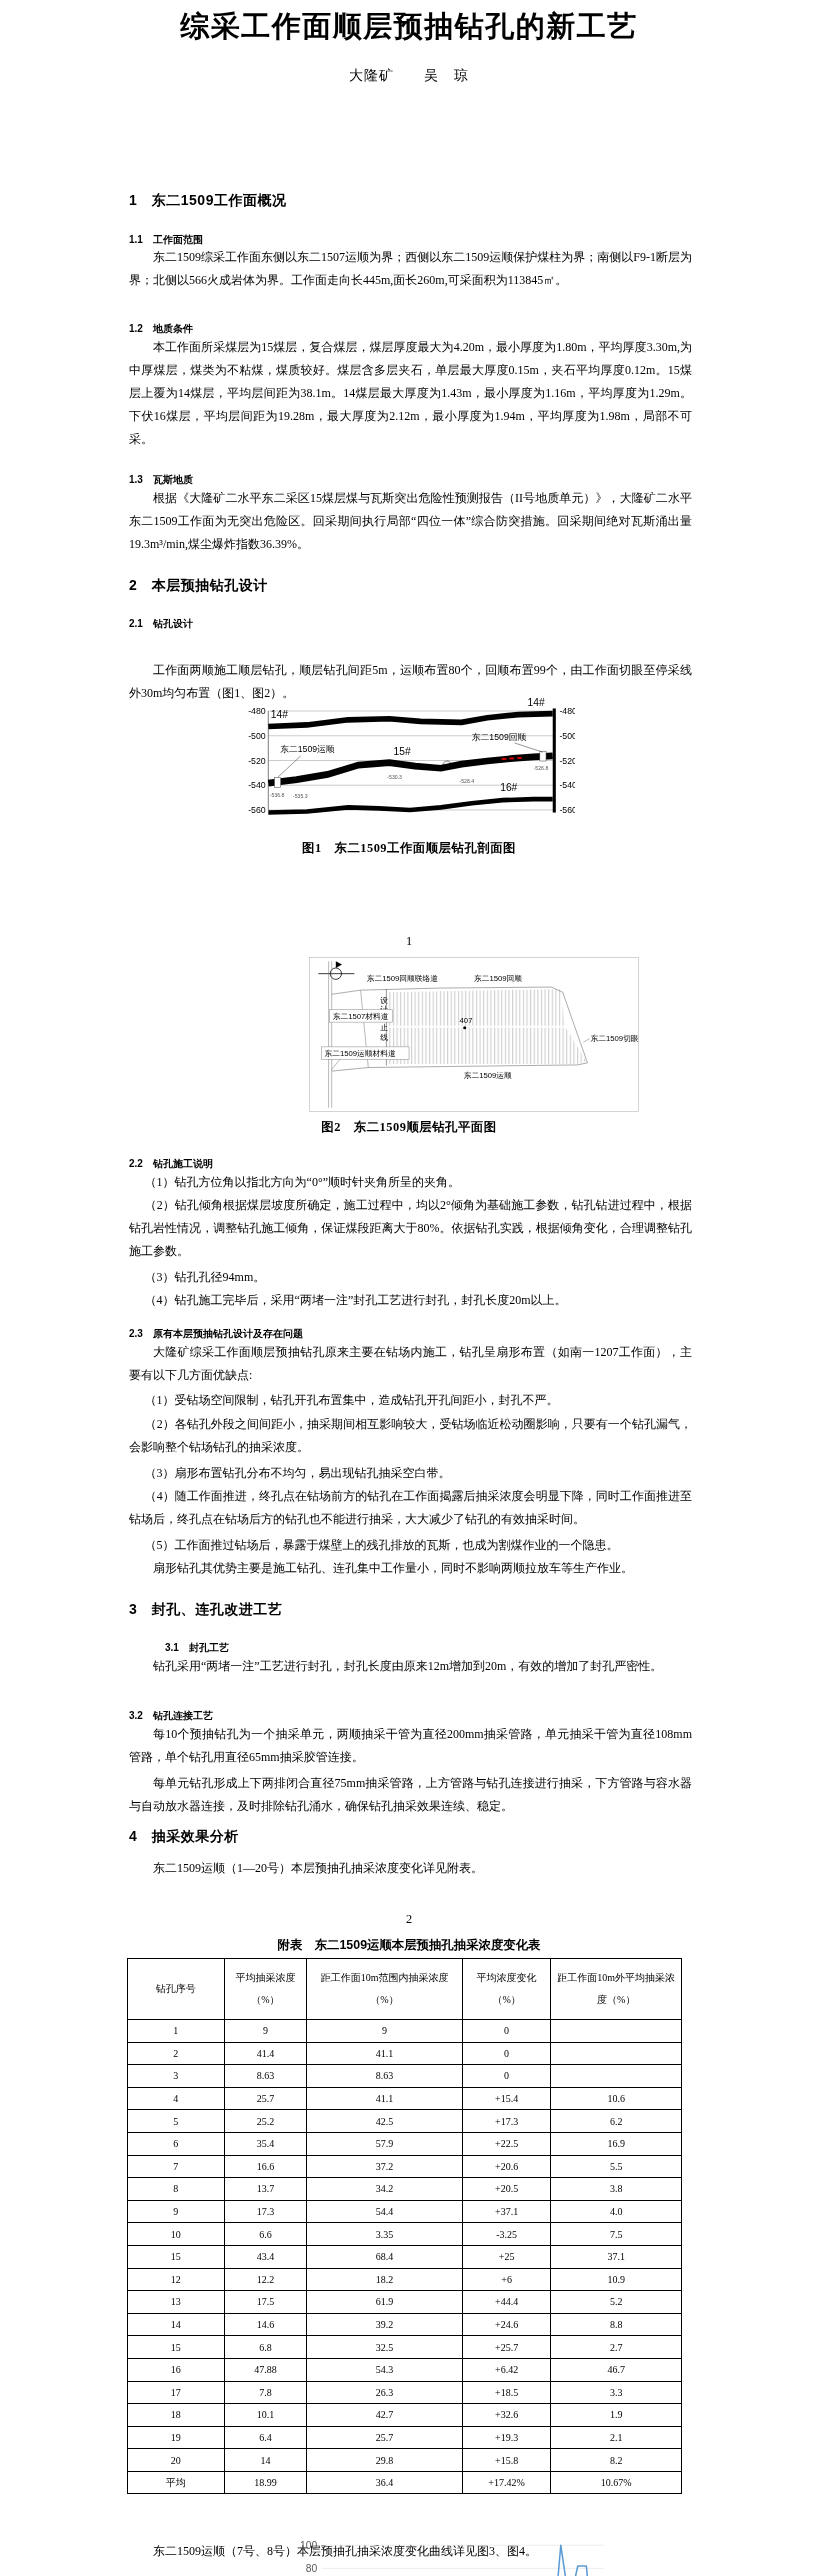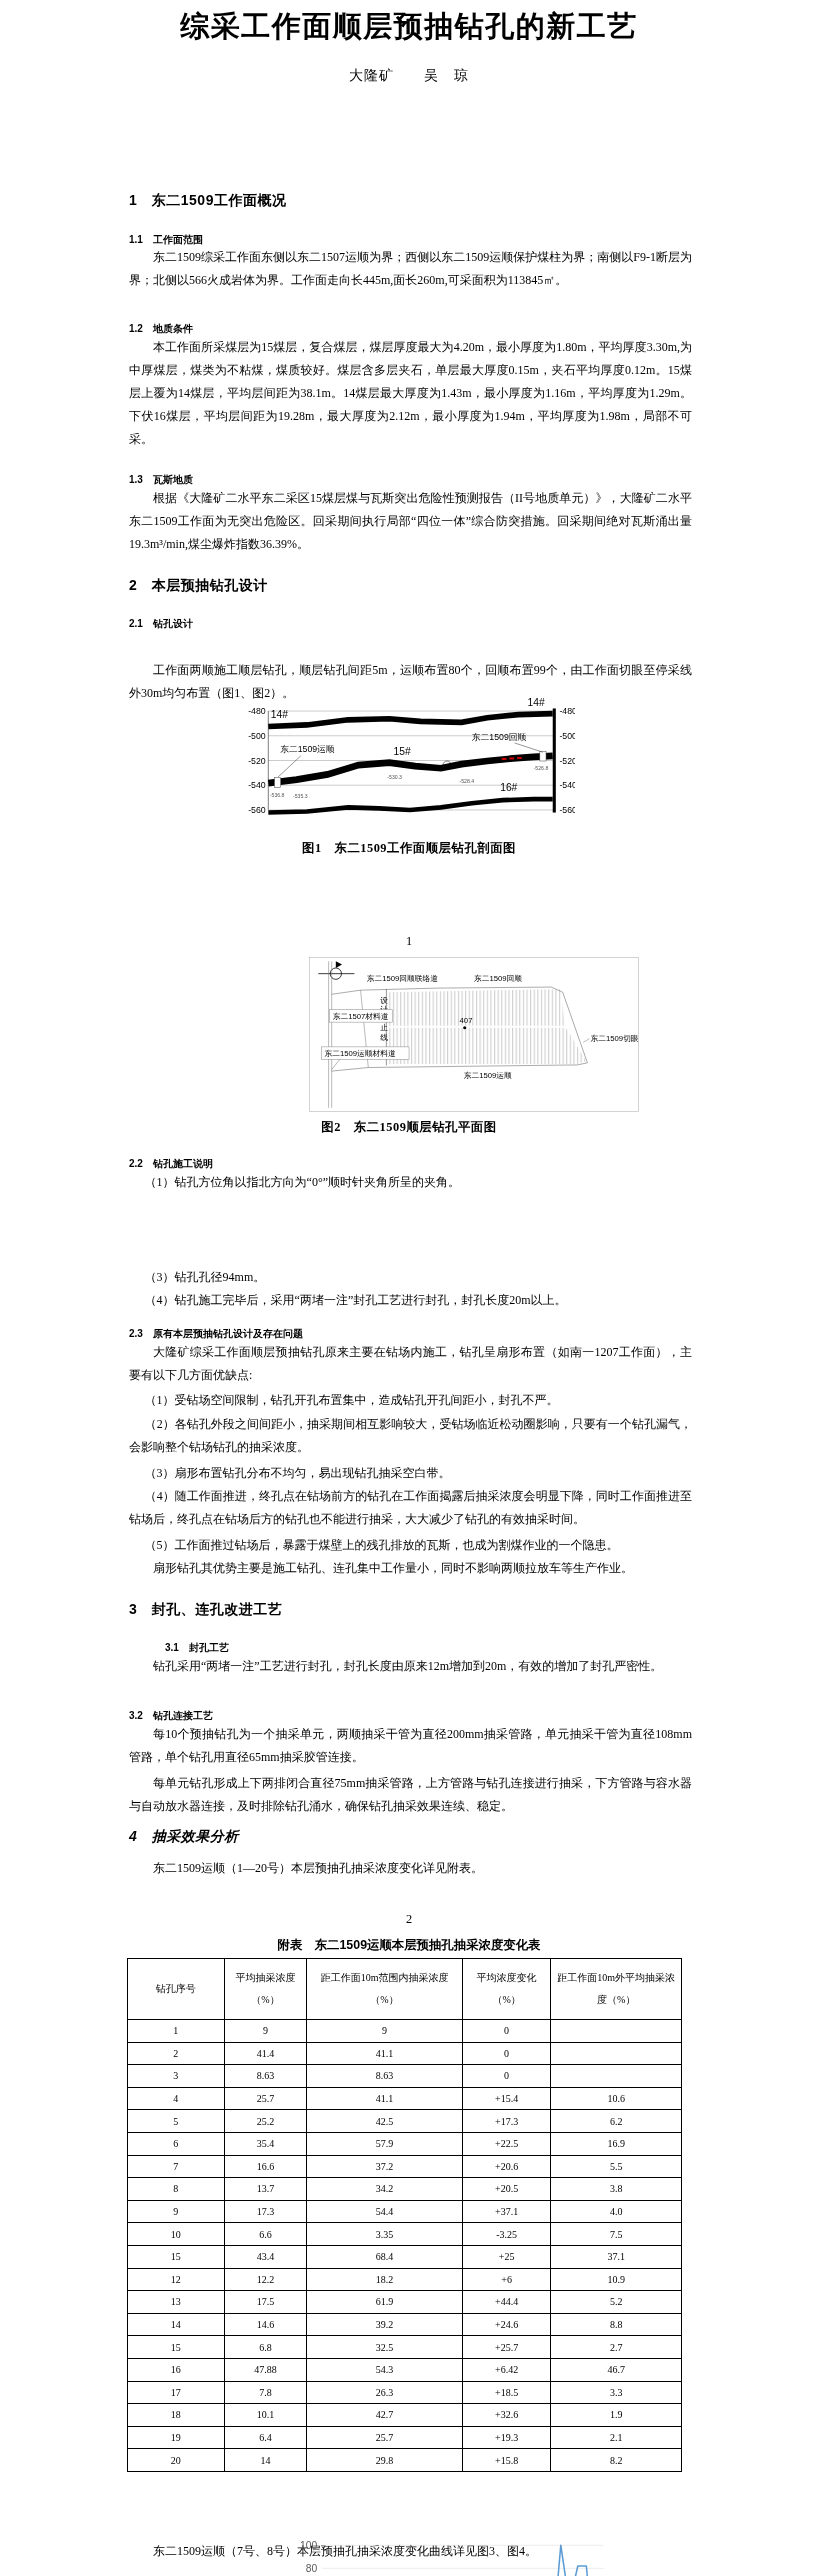--- a/index.html
+++ b/index.html
@@ -143,40 +143,41 @@
       <line x1="544" y1="158" x2="532" y2="165" stroke="#777" stroke-width="1"></line>
       <text x="300" y="234" class="figtext">东二1509运顺</text>
       <text x="292" y="128" class="figtext">407</text>
       <circle cx="302" cy="137" r="3" fill="#000"></circle>
     </svg>
   </div>
   <div class="blk caption" style="top:1119px;left:0;">图2　东二1509顺层钻孔平面图</div>
 
   <div class="blk h2" style="top:1157px;left:129px;">2.2　钻孔施工说明</div>
   <p class="blk para item" style="top:1171px;left:129px;width:563px;">（1）钻孔方位角以指北方向为“0°”顺时针夹角所呈的夹角。</p>
+  <p class="blk para item" style="top:1194px;left:129px;width:563px;">（2）钻孔倾角根据煤层坡度所确定，施工过程中，均以2°倾角为基础施工参数，钻孔钻进过程中，根据钻孔岩性情况，调整钻孔施工倾角，保证煤段距离大于80%。依据钻孔实践，根据倾角变化，合理调整钻孔施工参数。</p>
   <p class="blk para item" style="top:1266px;left:129px;width:563px;">（3）钻孔孔径94mm。</p>
   <p class="blk para item" style="top:1289px;left:129px;width:563px;">（4）钻孔施工完毕后，采用“两堵一注”封孔工艺进行封孔，封孔长度20m以上。</p>
 
   <div class="blk h2" style="top:1327px;left:129px;">2.3　原有本层预抽钻孔设计及存在问题</div>
   <p class="blk para" style="top:1341px;left:129px;width:563px;">大隆矿综采工作面顺层预抽钻孔原来主要在钻场内施工，钻孔呈扇形布置（如南一1207工作面），主要有以下几方面优缺点:</p>
   <p class="blk para item" style="top:1389px;left:129px;width:563px;">（1）受钻场空间限制，钻孔开孔布置集中，造成钻孔开孔间距小，封孔不严。</p>
   <p class="blk para item" style="top:1413px;left:129px;width:563px;">（2）各钻孔外段之间间距小，抽采期间相互影响较大，受钻场临近松动圈影响，只要有一个钻孔漏气，会影响整个钻场钻孔的抽采浓度。</p>
   <p class="blk para item" style="top:1462px;left:129px;width:563px;">（3）扇形布置钻孔分布不均匀，易出现钻孔抽采空白带。</p>
   <p class="blk para item" style="top:1485px;left:129px;width:563px;">（4）随工作面推进，终孔点在钻场前方的钻孔在工作面揭露后抽采浓度会明显下降，同时工作面推进至钻场后，终孔点在钻场后方的钻孔也不能进行抽采，大大减少了钻孔的有效抽采时间。</p>
   <p class="blk para item" style="top:1534px;left:129px;width:563px;">（5）工作面推过钻场后，暴露于煤壁上的残孔排放的瓦斯，也成为割煤作业的一个隐患。</p>
   <p class="blk para" style="top:1557px;left:129px;width:563px;">扇形钻孔其优势主要是施工钻孔、连孔集中工作量小，同时不影响两顺拉放车等生产作业。</p>
 
   <div class="blk h1" style="top:1601px;left:129px;">3　封孔、连孔改进工艺</div>
   <div class="blk h2" style="top:1641px;left:129px;margin-left:36px;">3.1　封孔工艺</div>
   <p class="blk para" style="top:1655px;left:129px;width:563px;">钻孔采用“两堵一注”工艺进行封孔，封孔长度由原来12m增加到20m，有效的增加了封孔严密性。</p>
   <div class="blk h2" style="top:1709px;left:129px;">3.2　钻孔连接工艺</div>
   <p class="blk para" style="top:1723px;left:129px;width:563px;">每10个预抽钻孔为一个抽采单元，两顺抽采干管为直径200mm抽采管路，单元抽采干管为直径108mm管路，单个钻孔用直径65mm抽采胶管连接。</p>
   <p class="blk para" style="top:1772px;left:129px;width:563px;">每单元钻孔形成上下两排闭合直径75mm抽采管路，上方管路与钻孔连接进行抽采，下方管路与容水器与自动放水器连接，及时排除钻孔涌水，确保钻孔抽采效果连续、稳定。</p>
 
-  <div class="blk h1" style="top:1828px;left:129px;font-style:italic;">4　抽采效果分析</div>
+  <div class="blk h1" style="top:1828px;left:129px;">4　抽采效果分析</div>
   <p class="blk para" style="top:1857px;left:129px;width:563px;">东二1509运顺（1—20号）本层预抽孔抽采浓度变化详见附表。</p>
 
   <div class="blk pagenum" style="top:1912px;left:0;">2</div>
   <div class="blk tbl-title" style="top:1937px;left:0;">附表　东二1509运顺本层预抽孔抽采浓度变化表</div>
 
   <div class="blk" style="top:1958px;left:127px;">
     <table class="data" id="conc-table">
       <colgroup>
         <col style="width:97px">
           <col style="width:83px">
@@ -326,20 +327,27 @@
             <td>25.7</td>
             <td>+19.3</td>
             <td>2.1</td>
           </tr>
           <tr>
             <td>20</td>
             <td>14</td>
             <td>29.8</td>
             <td>+15.8</td>
             <td>8.2</td>
+          </tr>
+          <tr class="last">
+            <td>平均</td>
+            <td>18.99</td>
+            <td>36.4</td>
+            <td>+17.42%</td>
+            <td>10.67%</td>
           </tr>
         </tbody>
     </table>
   </div>
 
   <p class="blk para" style="top:2504px;left:129px;width:563px;margin-top:36px;">东二1509运顺（7号、8号）本层预抽孔抽采浓度变化曲线详见图3、图4。</p>
 
   <div class="blk chart-wrap" style="top:2539px;left:294px;">
     <svg id="fig3-svg" width="330" height="129" viewBox="0 0 640 250">
         <line x1="55" y1="236" x2="600" y2="236" stroke="#bfbfbf" stroke-width="1"></line>

